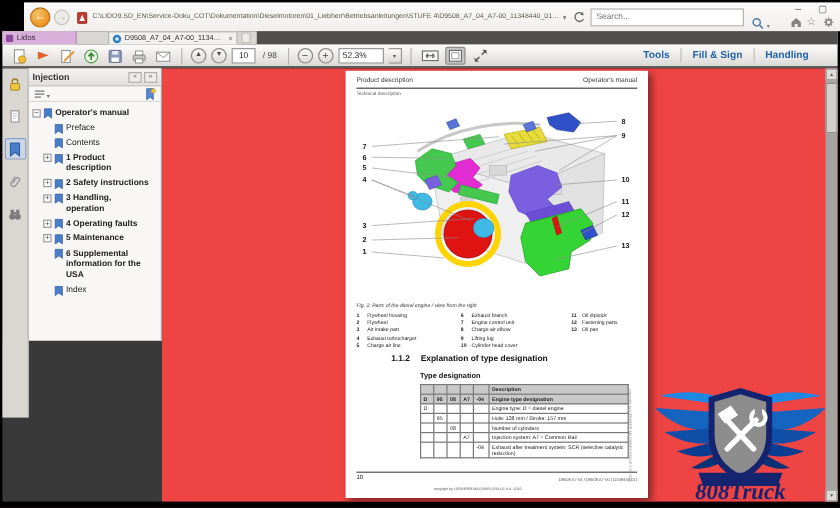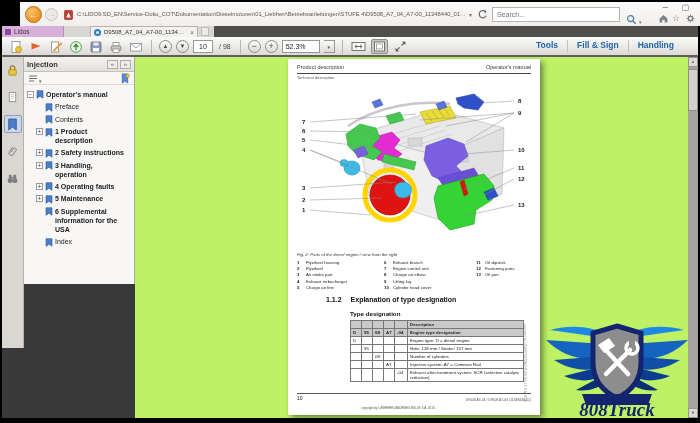--- a/index.html
+++ b/index.html
@@ -103,21 +103,21 @@
   .bm-row.lvl1 { padding-left:12px; }
   .exp { width:7px; height:7px; border:1px solid #9a9a9a; background:#fff; font-size:6.5px; line-height:5px;
          text-align:center; margin:1px 2px 0 0; flex:none; color:#444; }
   .exp.minus::before{content:"−";} .exp.plus::before{content:"+";}
   .exp.blank { visibility:hidden; }
   .bm-ribbon { flex:none; margin:0.5px 2px 0 0; }
   .bm-label { max-width:70px; }
   .bm-row.b .bm-label { font-weight:bold; }
 
   
-  .docarea { position:absolute; left:133px; top:0; width:563px; height:361px; background:#bef264; overflow:hidden; }
+  .docarea { position:absolute; left:133px; top:0; width:563px; height:361px; background:#ef4444; overflow:hidden; }
   .pdfpage { position:absolute; left:153px; top:2px; width:252px; height:356px; background:#fff;
              box-shadow:3px 3px 6px rgba(0,0,0,.45); }
   .scrollbar { position:absolute; right:0; top:0; width:10px; height:361px; background:#a5a3a0; }
   .sb-btn { position:absolute; left:0; width:10px; height:10px; background:#dddbd8; border:1px solid #969491;
             font-size:4px; color:#555; text-align:center; line-height:8px; }
   .sb-up{top:0;} .sb-up::before{content:"▲";}
   .sb-dn{bottom:0;} .sb-dn::before{content:"▼";}
   .sb-thumb { position:absolute; left:0; top:12px; width:10px; height:42px; background:#d2d0cd; border:1px solid #8f8d8a; }
 
   

